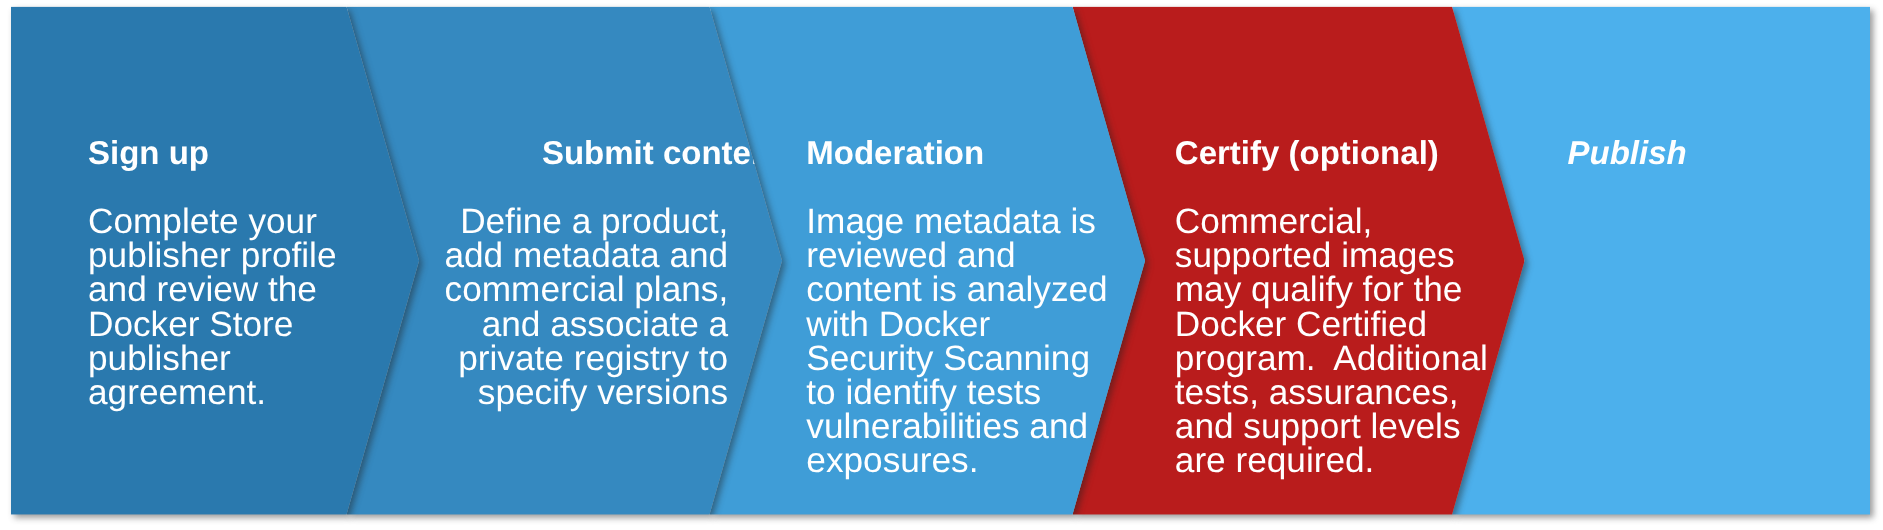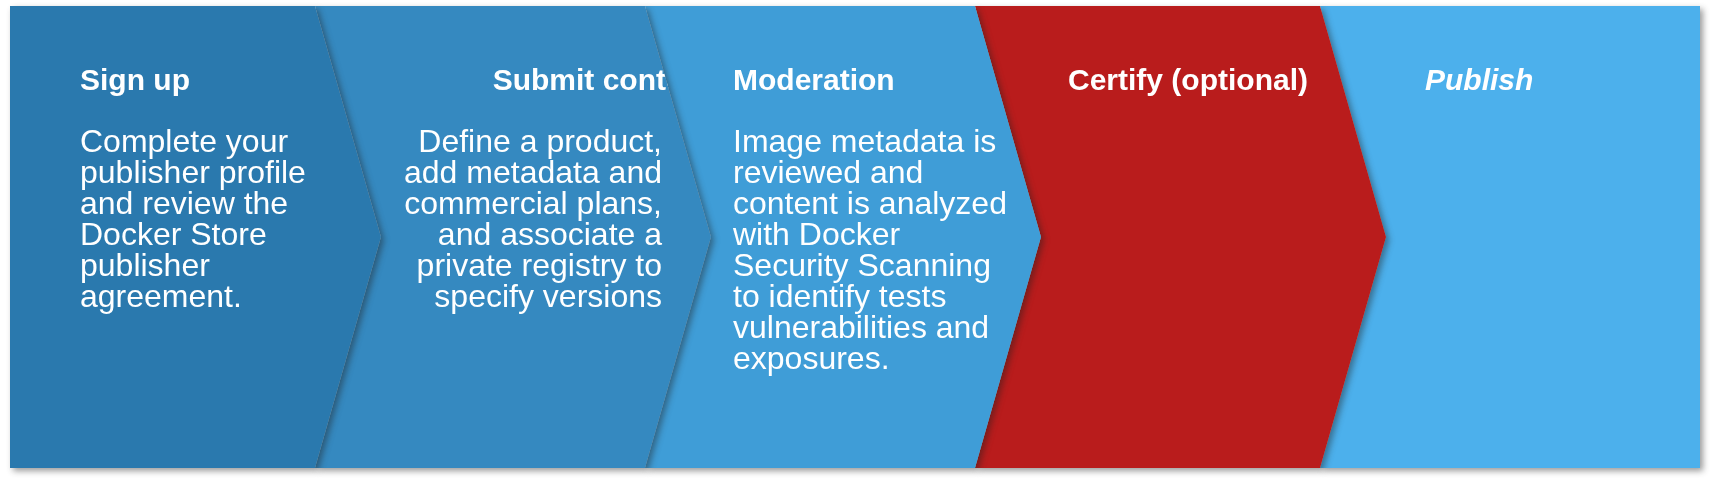--- a/index.html
+++ b/index.html
@@ -24,21 +24,21 @@
     height: 100%;
     filter: drop-shadow(3px 3px 3px rgba(30, 30, 30, 0.45));
   }
   .step-shape {
     width: 100%;
     height: 100%;
     box-sizing: border-box;
   }
   .step-content {
     box-sizing: border-box;
-    padding-top: 56px;
+    padding-top: 116px;
     color: #ffffff;
   }
   .step-title {
     font-size: 30px;
     font-weight: bold;
     line-height: 36px;
     margin: 0;
     white-space: nowrap;
   }
   .step-desc {
@@ -103,20 +103,21 @@
           <div class="step-title">Moderation</div>
           <div class="step-desc">Image metadata is reviewed and content is analyzed with Docker Security Scanning to identify tests vulnerabilities and exposures.</div>
         </div>
       </div>
     </div>
 
     <div class="step-wrap s4">
       <div class="step-shape" style="background: #b91c1c;">
         <div class="step-content">
           <div class="step-title">Certify (optional)</div>
+          <div class="step-desc">Commercial, supported images may qualify for the Docker Certified program.  Additional tests, assurances, and support levels are required.</div>
         </div>
       </div>
     </div>
 
     <div class="step-wrap s5">
       <div class="step-shape" style="background: rgb(76, 176, 236);">
         <div class="step-content">
           <div class="step-title">Publish</div>
         </div>
       </div>

